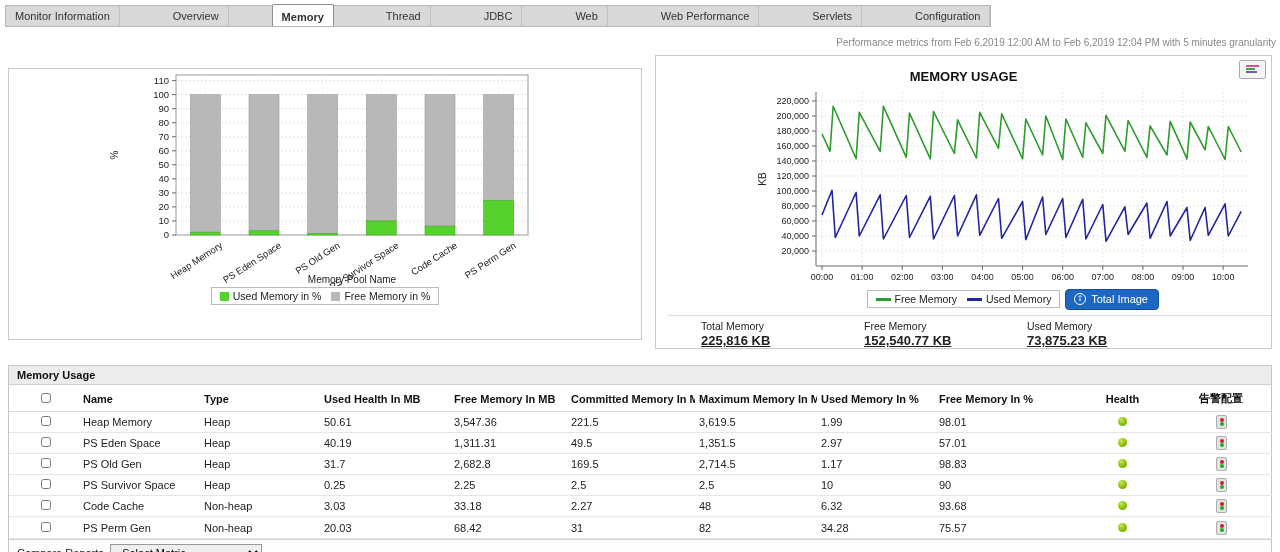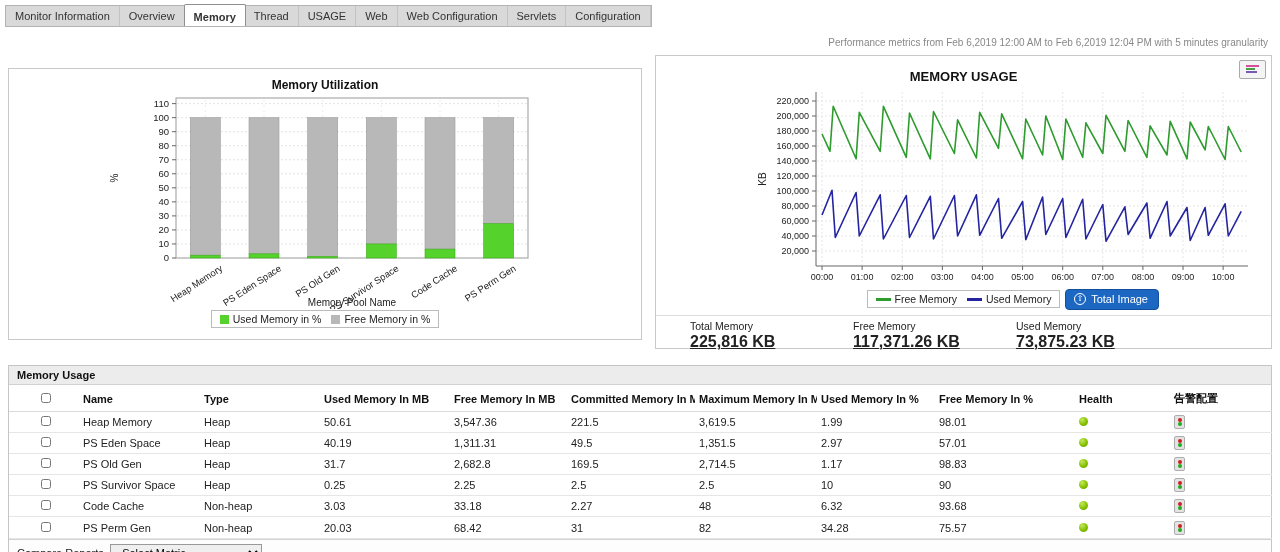--- a/index.html
+++ b/index.html
@@ -5,25 +5,25 @@
   * { box-sizing: border-box; margin: 0; padding: 0; }
   html,body { width:1280px; height:552px; }
   body {
     font-family: "Liberation Sans", sans-serif;
     font-size: 11px; color:#222; background:#fff; position:relative; overflow:hidden;
   }
   svg text { font-family:"Liberation Sans", sans-serif; }
 
   
   .tabbar { position:absolute; left:5px; top:5px; display:flex; align-items:stretch;
-            background:#d9d9d9; border:1px solid #b3b3b3; height:22px; }
+            background:#d9d9d9; border:1px solid #b3b3b3; height:22px;gap:44px; }
   .tab { padding:4px 9px 0 9px; font-size:11px; color:#333; border-right:1px solid #c3c3c3; cursor:pointer; white-space:nowrap; }
   .tab.active { background:#fff; font-weight:bold; border:1px solid #8f8f8f; border-bottom:none; margin:-2px -1px 0 -1px; padding-top:6px; border-radius:2px 2px 0 0; }
 
-  .metrics-note { position:absolute; top:37px; right:12px; font-size:10px; color:#888; }
+  .metrics-note { position:absolute; top:37px; right:4px; font-size:10px; color:#888; }
 
   
   .panel { position:absolute; background:#fff; border:1px solid #c9c9c9; }
   .panel-left  { left:8px;  top:68px; width:634px; height:272px; }
   .panel-right { left:655px; top:55px; width:617px; height:294px; }
 
   .chart-title { text-align:center; font-weight:bold; font-size:12px; margin-top:9px; color:#111; }
   .panel-right .chart-title { font-size:13px; margin-top:13px; }
 
   .bar-svg  { display:block; margin-left:93px; margin-top:2px; }
@@ -39,33 +39,33 @@
   .panel-right .legend-row { position:absolute; left:0; right:0; bottom:40px; }
 
   .mini-chart-btn { position:absolute; top:4px; right:5px; width:27px; height:19px; background:#f4f4f4;
                     border:1px solid #aaa; border-radius:2px; display:flex; align-items:center; justify-content:center; cursor:pointer; }
 
   .share-btn { position:absolute; right:112px; bottom:38px; background:#1b67c2; color:#fff; border:1px solid #12509e;
                border-radius:4px; padding:3px 10px 4px 8px; font-size:11px; cursor:pointer; display:flex; align-items:center; gap:5px; }
   .share-icn { width:12px; height:12px; border:1px solid #fff; border-radius:50%; display:inline-flex;
                align-items:center; justify-content:center; font-size:8px; line-height:1; }
 
-  .stats-row { position:absolute; left:0; right:0; bottom:0; height:33px; border-top:1px solid #ddd;
+  .stats-row { position:absolute; left:11px; right:0; bottom:0; height:33px; border-top:1px solid #ddd;
                display:flex; padding:4px 0 0 34px; }
   .stat { width:163px; }
   .stat-label { font-size:10.5px; color:#222; }
-  .stat-value { font-size:16px; font-weight:bold; text-decoration:underline; margin-top:1px; }
+  .stat-value { font-size:13px; font-weight:bold; text-decoration:underline; margin-top:1px; }
 
   
   .table-section { position:absolute; left:8px; top:365px; width:1264px; border:1px solid #c5c5c5; background:#fff; }
   .table-title { background:#ececec; border-bottom:1px solid #d2d2d2; font-weight:bold; font-size:11px; padding:3px 8px; color:#111; }
   table { border-collapse:collapse; width:100%; table-layout:fixed; }
   th { font-weight:bold; text-align:left; padding:6px 4px 5px 4px; border-bottom:1px solid #dadada; font-size:11px; color:#111; white-space:nowrap; overflow:hidden; }
   td { padding:3px 4px; border-bottom:1px solid #e6e6e6; font-size:11px; white-space:nowrap; overflow:hidden; }
-  .c-center { text-align:left; }
+  .c-center { text-align:center; }
   input[type=checkbox] { width:10px; height:10px; margin-left:28px; }
   td input[type=checkbox] { margin-left:28px; }
 
   .health-dot { display:inline-block; width:9px; height:9px; border-radius:50%;
                 background: radial-gradient(circle at 35% 30%, #c4e95e 0%, #86c000 55%, #5f9900 100%); }
   .alert-icon { display:inline-block; width:11px; height:14px; background:#e3e3e3; border:1px solid #adadad;
                 border-radius:2px; position:relative; cursor:pointer; vertical-align:middle; }
   .alert-icon::before { content:""; position:absolute; left:3px; top:2px;  width:4px; height:4px; border-radius:50%; background:#c22; }
   .alert-icon::after  { content:""; position:absolute; left:3px; bottom:2px; width:4px; height:4px; border-radius:50%; background:#2a2; }
 
@@ -73,31 +73,30 @@
   .compare-row select { font-size:11px; width:152px; height:18px; border:1px solid #999; }
 </style>
 </head>
 <body>
 
 <div class="tabbar">
     <div class="tab">Monitor Information</div>
     <div class="tab">Overview</div>
     <div class="tab active">Memory</div>
     <div class="tab">Thread</div>
-    <div class="tab">USAGE</div>
+    <div class="tab">JDBC</div>
     <div class="tab">Web</div>
-    <div class="tab">Web Configuration</div>
+    <div class="tab">Web Performance</div>
     <div class="tab">Servlets</div>
     <div class="tab">Configuration</div>
   </div>
 
 <div class="metrics-note">Performance metrics from Feb 6,2019 12:00 AM to Feb 6,2019 12:04 PM with 5 minutes granularity</div>
 
 <div class="panel panel-left">
-  <div class="chart-title">Memory Utilization</div>
   <svg id="bar-svg" class="bar-svg" width="460" height="215" viewBox="0 0 460 215">
       <rect x="74" y="4" width="352" height="160" fill="#fff" stroke="#999"></rect>
       <line x1="70" y1="164" x2="74" y2="164" stroke="#666"></line>
       <text x="67" y="167" text-anchor="end" font-size="9.5" fill="#222">0</text>
       <line x1="75" y1="149.96491228070175" x2="425" y2="149.96491228070175" stroke="#e3e3e3" stroke-dasharray="2,2"></line>
       <line x1="70" y1="149.96491228070175" x2="74" y2="149.96491228070175" stroke="#666"></line>
       <text x="67" y="152.96491228070175" text-anchor="end" font-size="9.5" fill="#222">10</text>
       <line x1="75" y1="135.9298245614035" x2="425" y2="135.9298245614035" stroke="#e3e3e3" stroke-dasharray="2,2"></line>
       <line x1="70" y1="135.9298245614035" x2="74" y2="135.9298245614035" stroke="#666"></line>
       <text x="67" y="138.9298245614035" text-anchor="end" font-size="9.5" fill="#222">20</text>
@@ -264,21 +263,21 @@
     <span class="share-icn">⇧</span>
     <span>Total Image</span>
   </button>
   <div class="stats-row">
     <div class="stat">
       <div class="stat-label">Total Memory</div>
       <div class="stat-value">225,816 KB</div>
     </div>
     <div class="stat">
       <div class="stat-label">Free Memory</div>
-      <div class="stat-value">117,371.26 KB</div>
+      <div class="stat-value">152,540.77 KB</div>
     </div>
     <div class="stat">
       <div class="stat-label">Used Memory</div>
       <div class="stat-value">73,875.23 KB</div>
     </div>
   </div>
 </div>
 
 <div class="table-section">
   <div class="table-title">Memory Usage</div>
@@ -294,21 +293,21 @@
         <col style="width: 118px;">
         <col style="width: 140px;">
         <col style="width: 95px;">
         <col style="width: 102px;">
       </colgroup>
     <thead>
         <tr id="table-head">
           <th><input type="checkbox" style=""></th>
           <th>Name</th>
           <th>Type</th>
-          <th>Used Memory In MB</th>
+          <th>Used Health In MB</th>
           <th>Free Memory In MB</th>
           <th>Committed Memory In MB</th>
           <th>Maximum Memory In MB</th>
           <th>Used Memory In %</th>
           <th>Free Memory In %</th>
           <th class="c-center">Health</th>
           <th class="c-center">告警配置</th>
         </tr>
       </thead>
     <tbody id="table-body">

